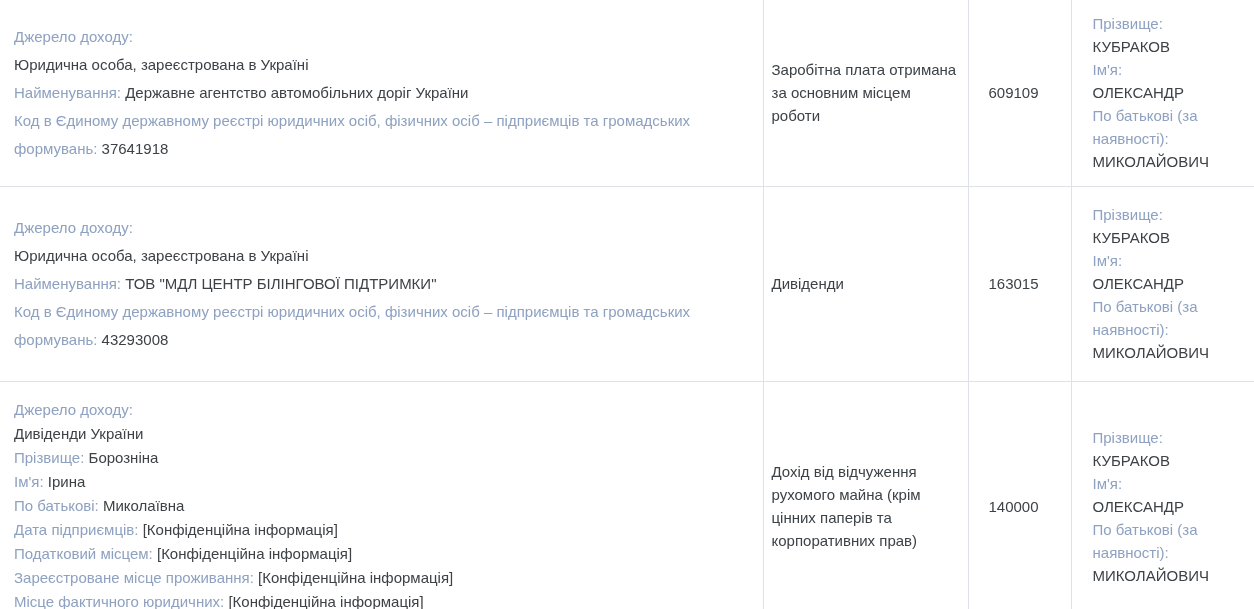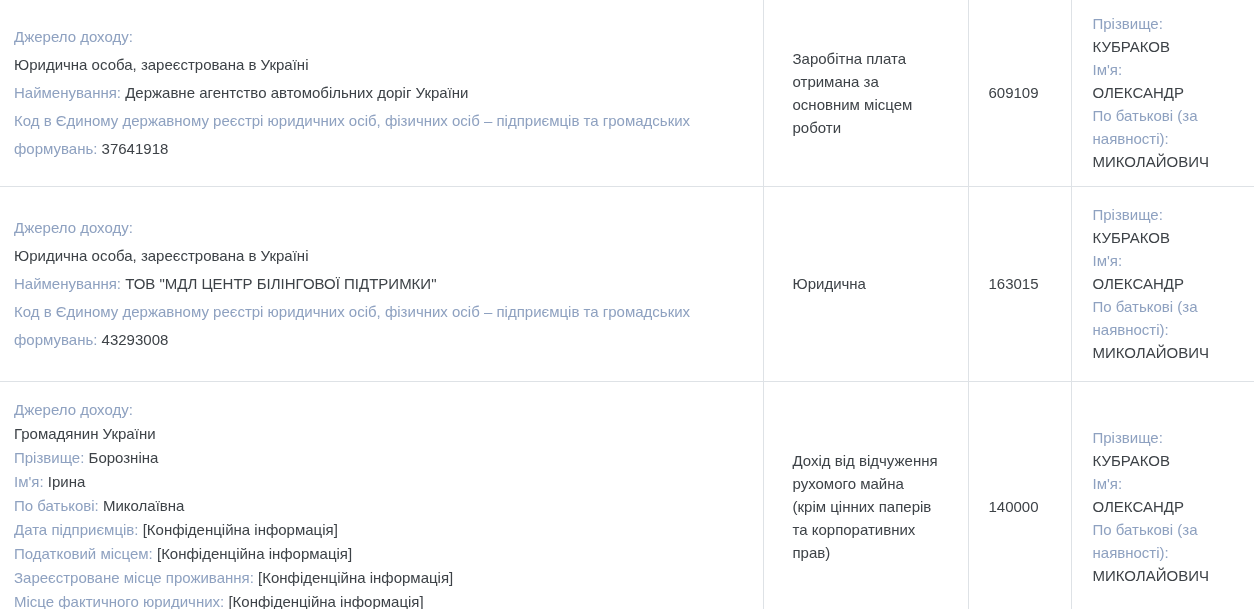--- a/index.html
+++ b/index.html
@@ -28,21 +28,21 @@
     border: 1px solid var(--border);
     vertical-align: middle;
     overflow: hidden;
   }
   tr.r1 { height: 186px; }
   tr.r2 { height: 195px; }
   tr.r3 { height: 250px; }
   td.col-source { padding: 14px 20px 14px 14px; }
   .src-line { line-height: 28px; }
   tr.r3 .src-line { line-height: 24px; }
-  td.col-type   { padding: 10px 29px; line-height: 23px; }
+  td.col-type   { padding: 10px 8px; line-height: 23px; }
   td.col-amount { padding: 10px 20px; line-height: 23px; }
   td.col-person { padding: 12px 14px 12px 21px; line-height: 23px; }
   .lbl { color: var(--label); }
   .val { color: var(--text); }
 </style>
 </head>
 <body>
 
 <table class="decl">
   <colgroup>
@@ -72,35 +72,35 @@
         </td>
       </tr>
       <tr class="r2">
         <td class="col-source">
           <div class="src-line"><span class="lbl">Джерело доходу:</span></div>
           <div class="src-line"><span class="val">Юридична особа, зареєстрована в Україні</span></div>
           <div class="src-line"><span class="lbl">Найменування: </span><span class="val">ТОВ "МДЛ ЦЕНТР БІЛІНГОВОЇ ПІДТРИМКИ"</span></div>
           <div class="src-line"><span class="lbl">Код в Єдиному державному реєстрі юридичних осіб, фізичних осіб – підприємців та громадських</span></div>
           <div class="src-line"><span class="lbl">формувань: </span><span class="val">43293008</span></div>
         </td>
-        <td class="col-type val">Юридична</td>
+        <td class="col-type val">Дивіденди</td>
         <td class="col-amount val">163015</td>
         <td class="col-person">
           <div class="lbl">Прізвище:</div>
           <div class="val">КУБРАКОВ</div>
           <div class="lbl">Ім'я:</div>
           <div class="val">ОЛЕКСАНДР</div>
           <div class="lbl">По батькові (за наявності):</div>
           <div class="val">МИКОЛАЙОВИЧ</div>
         </td>
       </tr>
       <tr class="r3">
         <td class="col-source">
           <div class="src-line"><span class="lbl">Джерело доходу:</span></div>
-          <div class="src-line"><span class="val">Громадянин України</span></div>
+          <div class="src-line"><span class="val">Дивіденди України</span></div>
           <div class="src-line"><span class="lbl">Прізвище: </span><span class="val">Борозніна</span></div>
           <div class="src-line"><span class="lbl">Ім'я: </span><span class="val">Ірина</span></div>
           <div class="src-line"><span class="lbl">По батькові: </span><span class="val">Миколаївна</span></div>
           <div class="src-line"><span class="lbl">Дата підприємців: </span><span class="val">[Конфіденційна інформація]</span></div>
           <div class="src-line"><span class="lbl">Податковий місцем: </span><span class="val">[Конфіденційна інформація]</span></div>
           <div class="src-line"><span class="lbl">Зареєстроване місце проживання: </span><span class="val">[Конфіденційна інформація]</span></div>
           <div class="src-line"><span class="lbl">Місце фактичного юридичних: </span><span class="val">[Конфіденційна інформація]</span></div>
         </td>
         <td class="col-type val">Дохід від відчуження рухомого майна (крім цінних паперів та корпоративних прав)</td>
         <td class="col-amount val">140000</td>

